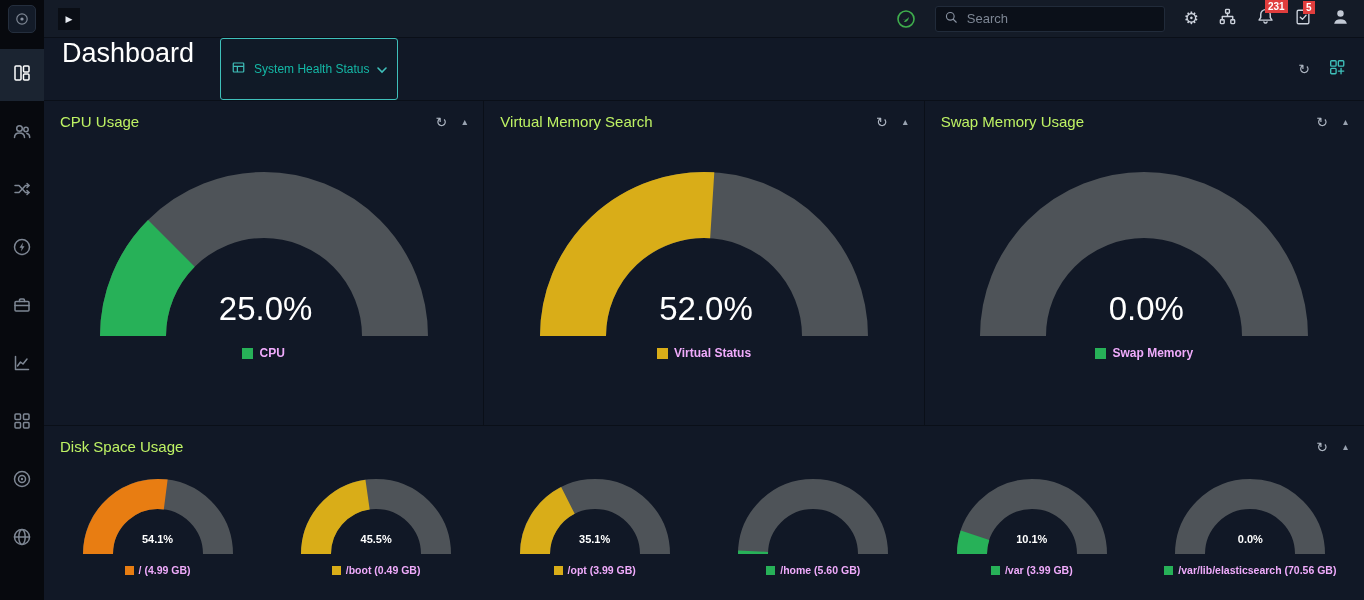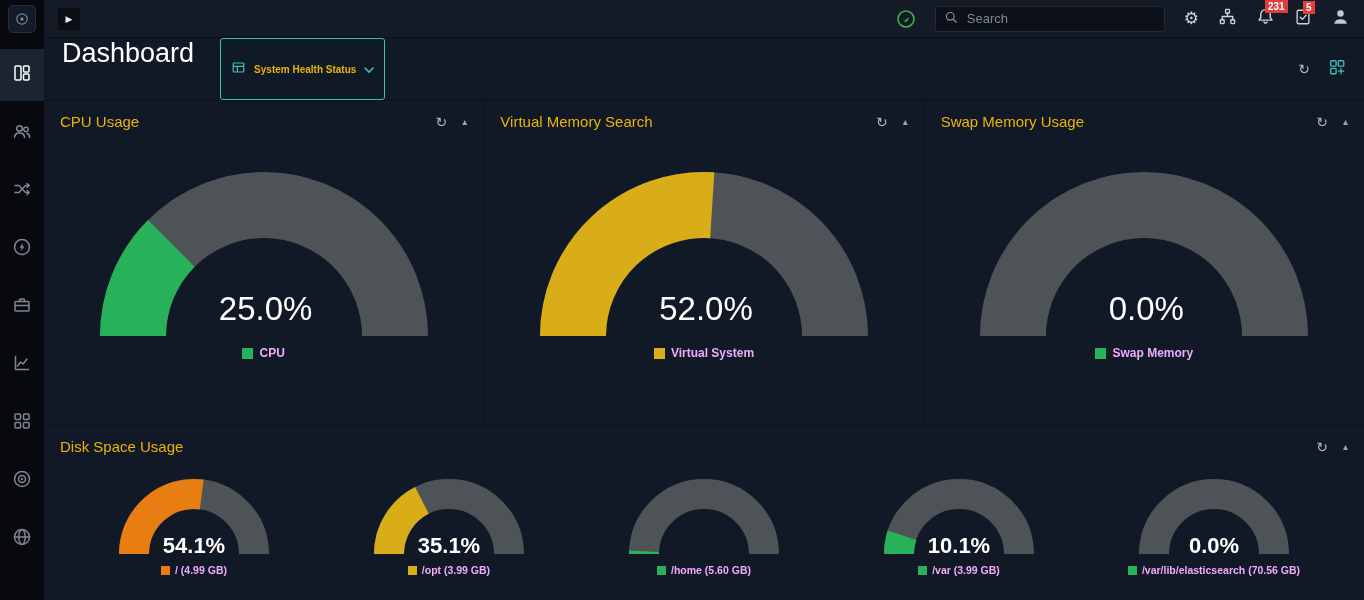--- a/index.html
+++ b/index.html
@@ -25,48 +25,48 @@
   .search{width:230px;height:26px;background:#0b1019;border:1px solid #212b3a;border-radius:3px;display:flex;align-items:center;padding:0 8px;gap:7px;box-sizing:border-box}
   .search input{background:transparent;border:none;outline:none;color:#cdd3dc;font-size:13px;width:100%;font-family:"Liberation Sans",sans-serif}
   .search input::placeholder{color:#7d8694}
   .icon-btn{position:relative;display:flex;align-items:center;cursor:pointer}
   .glyph{font-family:"DejaVu Sans",sans-serif;color:#cdd3dd;font-size:17px;line-height:1}
   .badge{position:absolute;top:-7px;left:9px;background:#e03d3d;color:#fff;font-size:10px;font-weight:700;padding:0 3px;border-radius:0;line-height:13px}
 
   .page-header{height:62px;display:flex;padding:0 18px;gap:26px;flex-shrink:0}
   .page-title{font-size:27px;color:#fff;font-weight:500}
   .view-select{display:flex;align-items:center;gap:8px;border:1px solid #3fc0ba;border-radius:3px;padding:5px 10px;cursor:pointer;background:#101a27}
-  .view-select .lbl{font-size:10px;font-weight:700;color:#eab308}
+  .view-select .lbl{font-size:12px;font-weight:400;color:#14b8a6}
   .header-actions{margin-left:auto;display:flex;gap:18px;align-items:center}
   .refresh-glyph{font-family:"DejaVu Sans",sans-serif;font-size:14px;color:#aeb6c2;cursor:pointer;line-height:1}
   .caret-glyph{font-family:"DejaVu Sans",sans-serif;font-size:10px;color:#99a2b0;cursor:pointer;line-height:1}
 
   
   .gauge-row{height:324px;display:flex;border-top:1px solid #0a0f18;border-bottom:1px solid #0a0f18;flex-shrink:0}
   .panel{flex:1;border-right:1px solid #0a0f18;display:flex;flex-direction:column;min-width:0}
   .panel:last-child{border-right:none}
   .panel-head{display:flex;align-items:center;padding:12px 16px 8px;gap:14px}
-  .panel-title{font-size:15px;color:#eab308;flex:1;white-space:nowrap}
+  .panel-title{font-size:15px;color:#bef264;flex:1;white-space:nowrap}
   .panel-tools{display:flex;gap:15px;align-items:center}
 
   .track{stroke:#4e5358;fill:none}
   .fill{fill:none}
   .gauge-big-wrap{position:relative;width:340px;margin:26px auto 0}
   .gauge-big-wrap svg{display:block}
   .gauge-value-big{position:absolute;left:4px;right:0;bottom:14px;text-align:center;font-size:33px;color:#fff}
   .legend{display:flex;align-items:center;justify-content:center;gap:6px;margin-top:4px}
   .swatch{width:11px;height:11px;display:inline-block;flex-shrink:0}
   .legend-label{font-size:12px;font-weight:700;color:#f0abfc;white-space:nowrap}
 
   
   .disk-panel{flex:1;display:flex;flex-direction:column;overflow:hidden}
   .disk-row{display:flex;justify-content:space-evenly;margin-top:14px}
   .gauge-small-wrap{position:relative;width:210px;display:flex;flex-direction:column;align-items:center}
   .gauge-small-wrap svg{display:block}
-  .gauge-value-small{position:absolute;top:56px;left:0;right:0;text-align:center;font-size:22px;font-weight:700;color:#fff}
+  .gauge-value-small{position:absolute;top:56px;left:0;right:0;text-align:center;font-size:11px;font-weight:700;color:#fff}
   .legend-small{margin-top:7px;display:flex;justify-content:center;align-items:center;gap:5px;white-space:nowrap}
   .legend-small .swatch{width:9px;height:9px}
   .legend-small .legend-label{font-size:10.5px}
 </style>
 </head>
 <body>
 
 <div class="app">
 
   <div class="sidebar">
@@ -254,21 +254,21 @@
         </div>
         <div class="gauge-big-wrap">
           <svg width="340" height="178" viewBox="0 0 340 178">
             <path class="track" d="M 39 172 A 131 131 0 0 1 301.00 172.00" stroke-width="66"></path>
               <path class="fill" d="M 39 172 A 131 131 0 0 1 178.23 41.26" stroke="#d9ad18" stroke-width="66"></path>
           </svg>
           <div class="gauge-value-big">52.0%</div>
         </div>
         <div class="legend">
           <span class="swatch" style="background: rgb(217, 173, 24);"></span>
-          <span class="legend-label">Virtual System</span>
+          <span class="legend-label">Virtual Status</span>
         </div>
       </div>
 
       <div class="panel">
         <div class="panel-head">
           <div class="panel-title">Swap Memory Usage</div>
           <div class="panel-tools">
             <span class="refresh-glyph">↻</span>
             <span class="caret-glyph">▴</span>
           </div>
@@ -302,20 +302,31 @@
               <path class="track" d="M 25 77 A 60 60 0 0 1 145.00 77.00" stroke-width="30"></path>
               <path class="fill" d="M 25 77 A 60 60 0 0 1 92.71 17.50" stroke="#e87d12" stroke-width="30"></path>
             </svg>
           <div class="gauge-value-small">54.1%</div>
           <div class="legend-small">
             <span class="swatch" style="background: rgb(232, 125, 18);"></span>
             <span class="legend-label">/ (4.99 GB)</span>
           </div>
         </div>
 
+        <div class="gauge-small-wrap">
+          <svg width="170" height="80" viewBox="0 0 170 80">
+              <path class="track" d="M 25 77 A 60 60 0 0 1 145.00 77.00" stroke-width="30"></path>
+              <path class="fill" d="M 25 77 A 60 60 0 0 1 76.55 17.60" stroke="#d9ad18" stroke-width="30"></path>
+            </svg>
+          <div class="gauge-value-small">45.5%</div>
+          <div class="legend-small">
+            <span class="swatch" style="background: rgb(217, 173, 24);"></span>
+            <span class="legend-label">/boot (0.49 GB)</span>
+          </div>
+        </div>
 
         <div class="gauge-small-wrap">
           <svg width="170" height="80" viewBox="0 0 170 80">
               <path class="track" d="M 25 77 A 60 60 0 0 1 145.00 77.00" stroke-width="30"></path>
               <path class="fill" d="M 25 77 A 60 60 0 0 1 57.93 23.45" stroke="#d9ad18" stroke-width="30"></path>
             </svg>
           <div class="gauge-value-small">35.1%</div>
           <div class="legend-small">
             <span class="swatch" style="background: rgb(217, 173, 24);"></span>
             <span class="legend-label">/opt (3.99 GB)</span>

